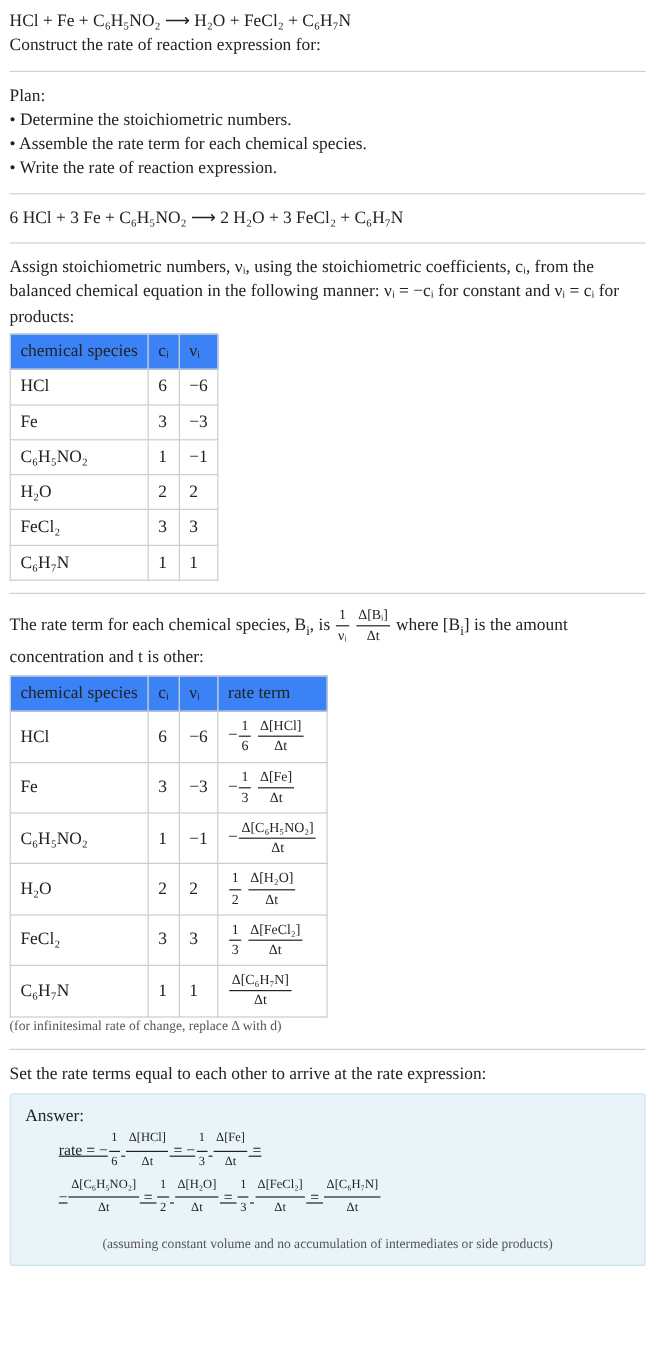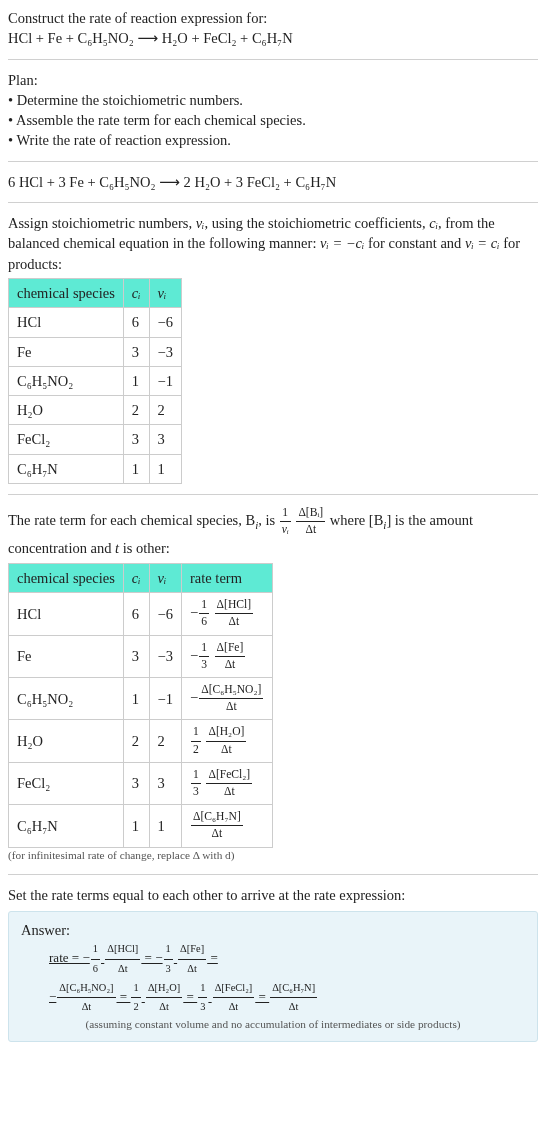--- a/index.html
+++ b/index.html
@@ -19,49 +19,49 @@
 table {
   border-collapse: collapse;
   margin-top: 4px;
 }
 th, td {
   border: 1px solid #ccc;
   padding: 4px 8px;
   text-align: left;
   font-weight: normal;
 }
-th { background: #5eead4; }
+th { background: #3b82f6; }
 .frac {
   display: inline-block;
   vertical-align: middle;
   text-align: center;
   font-size: 0.8em;
   position: relative;
   padding: 0 1px;
 }
 .frac .top { display: block; border-bottom: 1px solid #222; padding: 0 2px; }
 .frac .bot { display: block; padding: 0 2px; }
 .answer-box {
   background: #e9f4f9;
   border: 1px solid #cde3ec;
   padding: 8px 12px;
   border-radius: 3px;
   margin-top: 6px;
 }
 .small-note { font-size: 0.78em; color: #555; }
 .eq-line { padding-left: 28px; font-size: 0.9em; line-height: 1.8; text-decoration: underline; }
-.ital { font-style: italic; }
+.ital { }
 .rate-td { white-space: nowrap; }
 </style>
 </head>
 <body>
 
 <div class="section">
+  <div>HCl + Fe + C₆H₅NO₂  ⟶  H₂O + FeCl₂ + C₆H₇N</div>
   <div>Construct the rate of reaction expression for:</div>
-  <div>HCl + Fe + C₆H₅NO₂  ⟶  H₂O + FeCl₂ + C₆H₇N</div>
 </div>
 <hr>
 
 <div class="section">
   <div>Plan:</div>
   <div>• <span>Determine the stoichiometric numbers.</span></div>
   <div>• <span>Assemble the rate term for each chemical species.</span></div>
   <div>• <span>Write the rate of reaction expression.</span></div>
 </div>
 <hr>
@@ -175,15 +175,15 @@
   </table>
   <div class="small-note">(for infinitesimal rate of change, replace Δ with d)</div>
 </div>
 <hr>
 
 <div class="section">
   <div>Set the rate terms equal to each other to arrive at the rate expression:</div>
   <div class="answer-box">
     <div>Answer:</div>
     <div class="eq-line" id="rate-expr">rate = −<span class="frac"><span class="top">1</span><span class="bot">6</span></span> <span class="frac"><span class="top">Δ[HCl]</span><span class="bot">Δt</span></span> = −<span class="frac"><span class="top">1</span><span class="bot">3</span></span> <span class="frac"><span class="top">Δ[Fe]</span><span class="bot">Δt</span></span> = <br>−<span class="frac"><span class="top">Δ[C₆H₅NO₂]</span><span class="bot">Δt</span></span> = <span class="frac"><span class="top">1</span><span class="bot">2</span></span> <span class="frac"><span class="top">Δ[H₂O]</span><span class="bot">Δt</span></span> = <span class="frac"><span class="top">1</span><span class="bot">3</span></span> <span class="frac"><span class="top">Δ[FeCl₂]</span><span class="bot">Δt</span></span> = <span class="frac"><span class="top">Δ[C₆H₇N]</span><span class="bot">Δt</span></span></div>
-    <div class="small-note" style="text-align:center;">(assuming constant volume and no accumulation of intermediates or side products)</div>
+    <div class="small-note" style="text-align:center;margin-top:13px;">(assuming constant volume and no accumulation of intermediates or side products)</div>
   </div>
 </div>
 
 </body></html>

